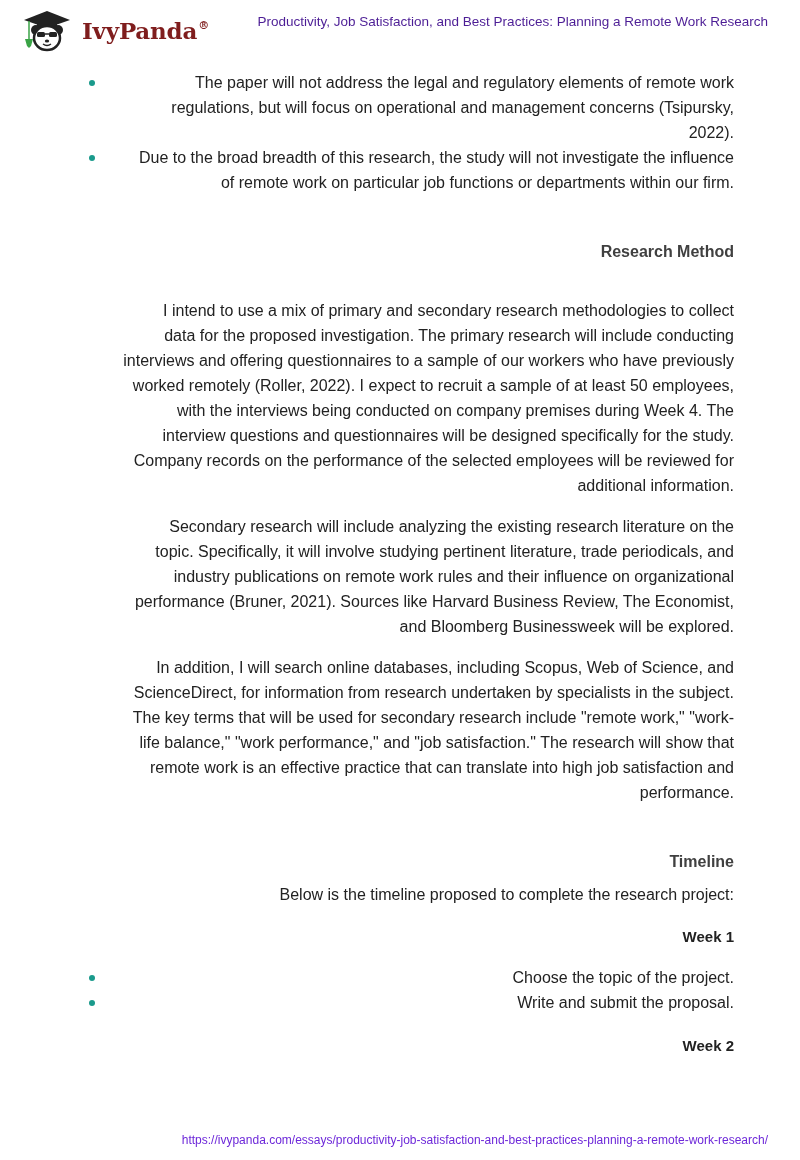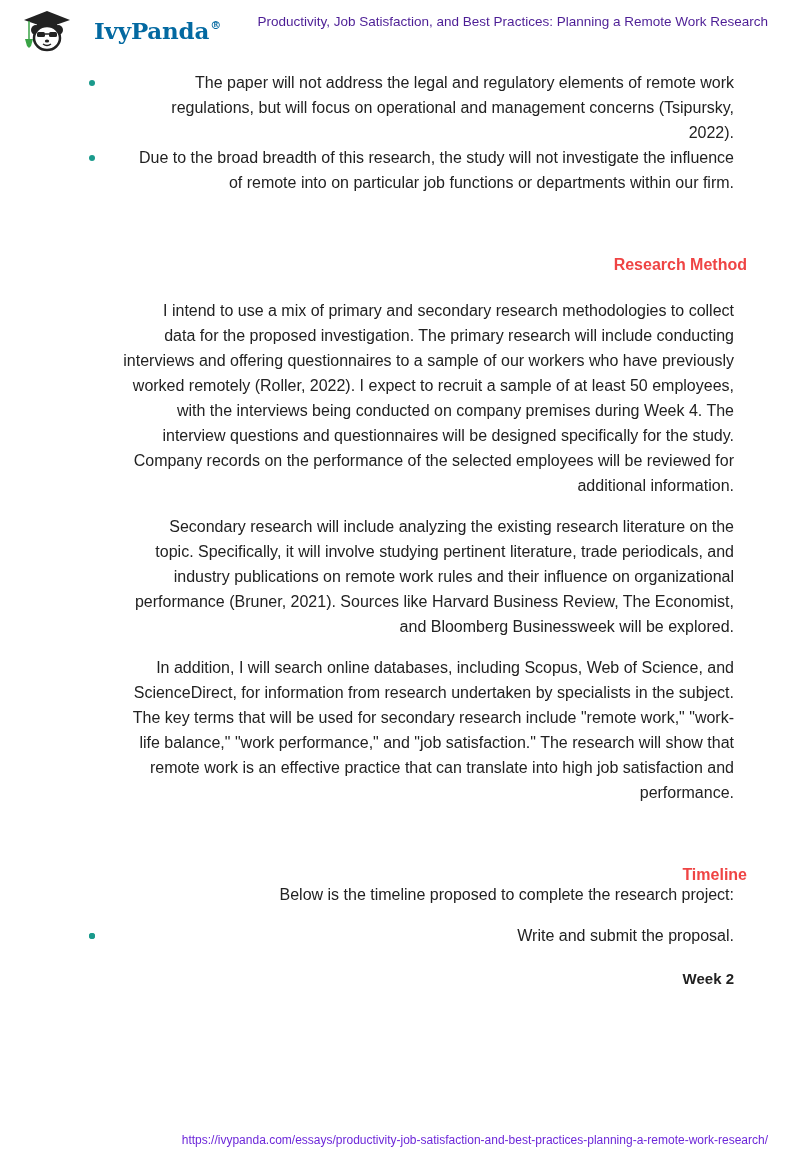--- a/index.html
+++ b/index.html
@@ -4,36 +4,36 @@
   <style>
     html, body { margin: 0; padding: 0; background: #ffffff; }
     body {
       width: 800px; height: 1160px; position: relative; overflow: hidden;
       font-family: "Liberation Sans", sans-serif; color: #222222;
     }
     .header { position: absolute; left: 0; top: 0; width: 800px; height: 60px; }
     .logo { position: absolute; left: 20px; top: 8px; display: flex; align-items: center; }
     .logo svg { width: 54px; height: 44px; }
     .logo-text {
-      font-family: "DejaVu Serif", serif; font-weight: bold; font-size: 23px; color: #0369a1;
-      margin-left: 20px; letter-spacing: -0.2px;
+      font-family: "DejaVu Serif", serif; font-weight: bold; font-size: 23px; color: #7f1d1d;
+      margin-left: 8px; letter-spacing: -0.2px;
     }
     .logo-text sup { font-size: 11px; vertical-align: 10px; margin-left: 1px; }
     .doc-title {
       position: absolute; right: 32px; top: 14px; font-size: 13.5px; color: #4c1d95;
     }
     .content { position: absolute; left: 74px; width: 660px; font-size: 16px; line-height: 25px; text-align: right; }
     ul.bullets { list-style: none; margin: 0; padding: 0; }
     ul.bullets li { position: relative; padding-left: 52px; }
     ul.bullets li .dot {
       position: absolute; left: 15px; top: 10px; width: 6px; height: 6px; border-radius: 50%;
       background: #1a9a8c;
     }
     h2 {
-      font-size: 31px; font-weight: bold; margin: 13px; color: #ef4444; line-height: 36px;
+      font-size: 31px; font-weight: bold; margin: 0; color: #404040; line-height: 36px;
     }
     p { margin: 0; }
     p.indent { text-indent: 28px; margin-left: 40px; }
     .sub { padding-left: 29px; }
     .week { font-weight: bold; font-size: 15px; }
     .footer-url {
       position: absolute; right: 32px; top: 1133px; font-size: 12px; color: #6d28d9;
     }
   </style>
 </head>
@@ -56,36 +56,37 @@
       <path d="M23,36 Q27,39 31,36" stroke="#222" stroke-width="1.3" fill="none"></path>
     </svg>
     <span class="logo-text"><span>IvyPanda</span><sup>®</sup></span>
   </div>
   <div class="doc-title">Productivity, Job Satisfaction, and Best Practices: Planning a Remote Work Research</div>
 </div>
 
 <div class="content" style="top:70px;">
   <ul class="bullets">
     <li><span class="dot"></span><span>The paper will not address the legal and regulatory elements of remote work regulations, but will focus on operational and management concerns (Tsipursky, 2022).</span></li>
-    <li><span class="dot"></span><span>Due to the broad breadth of this research, the study will not investigate the influence of remote into on particular job functions or departments within our firm.</span></li>
+    <li><span class="dot"></span><span>Due to the broad breadth of this research, the study will not investigate the influence of remote work on particular job functions or departments within our firm.</span></li>
   </ul>
 </div>
 
 <h2 class="content" style="top:239px;">Research Method</h2>
 
 <div class="content" style="top:298px;">
   <p class="indent">I intend to use a mix of primary and secondary research methodologies to collect data for the proposed investigation. The primary research will include conducting interviews and offering questionnaires to a sample of our workers who have previously worked remotely (Roller, 2022). I expect to recruit a sample of at least 50 employees, with the interviews being conducted on company premises during Week 4. The interview questions and questionnaires will be designed specifically for the study. Company records on the performance of the selected employees will be reviewed for additional information.</p>
   <p class="indent" style="margin-top:16px;">Secondary research will include analyzing the existing research literature on the topic. Specifically, it will involve studying pertinent literature, trade periodicals, and industry publications on remote work rules and their influence on organizational performance (Bruner, 2021). Sources like Harvard Business Review, The Economist, and Bloomberg Businessweek will be explored.</p>
   <p class="indent" style="margin-top:16px;">In addition, I will search online databases, including Scopus, Web of Science, and ScienceDirect, for information from research undertaken by specialists in the subject. The key terms that will be used for secondary research include "remote work," "work-life balance," "work performance," and "job satisfaction." The research will show that remote work is an effective practice that can translate into high job satisfaction and performance.</p>
 </div>
 
 <h2 class="content" style="top:849px;">Timeline</h2>
 
 <div class="content" style="top:882px;">
   <p class="sub">Below is the timeline proposed to complete the research project:</p>
+  <p class="sub week" style="margin-top:17px;">Week 1</p>
   <ul class="bullets" style="margin-top:16px;">
-    <li><span class="dot"></span></li>
+    <li><span class="dot"></span><span>Choose the topic of the project.</span></li>
     <li><span class="dot"></span><span>Write and submit the proposal.</span></li>
   </ul>
   <p class="sub week" style="margin-top:18px;">Week 2</p>
 </div>
 
 <div class="footer-url">https://ivypanda.com/essays/productivity-job-satisfaction-and-best-practices-planning-a-remote-work-research/</div>
 
 </body></html>

